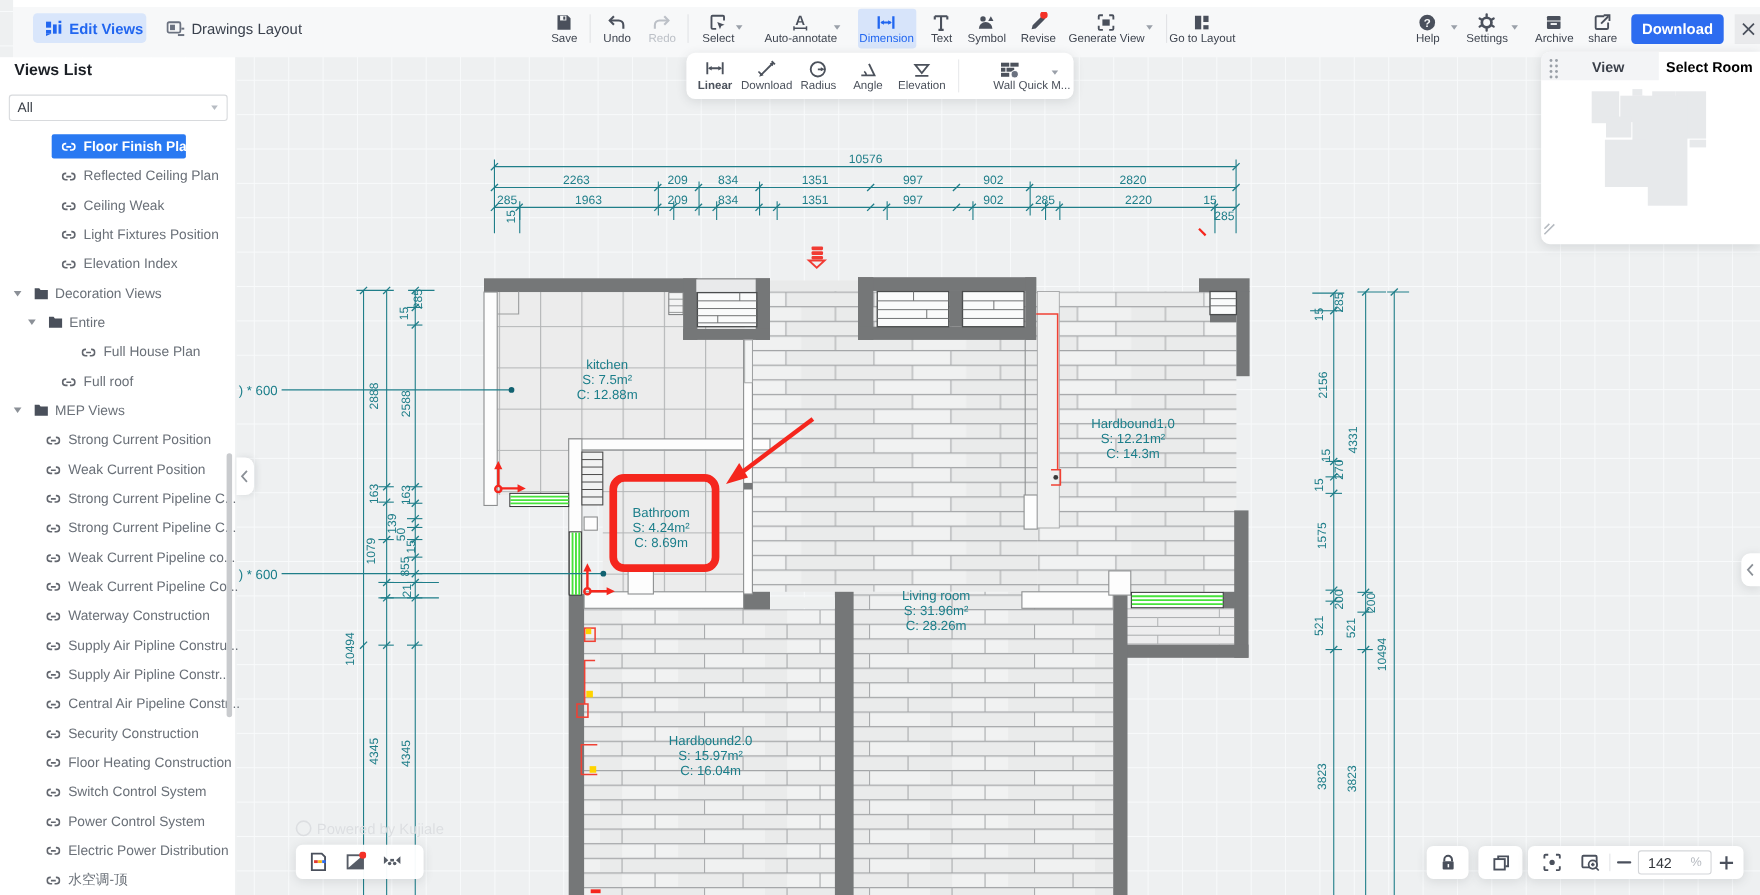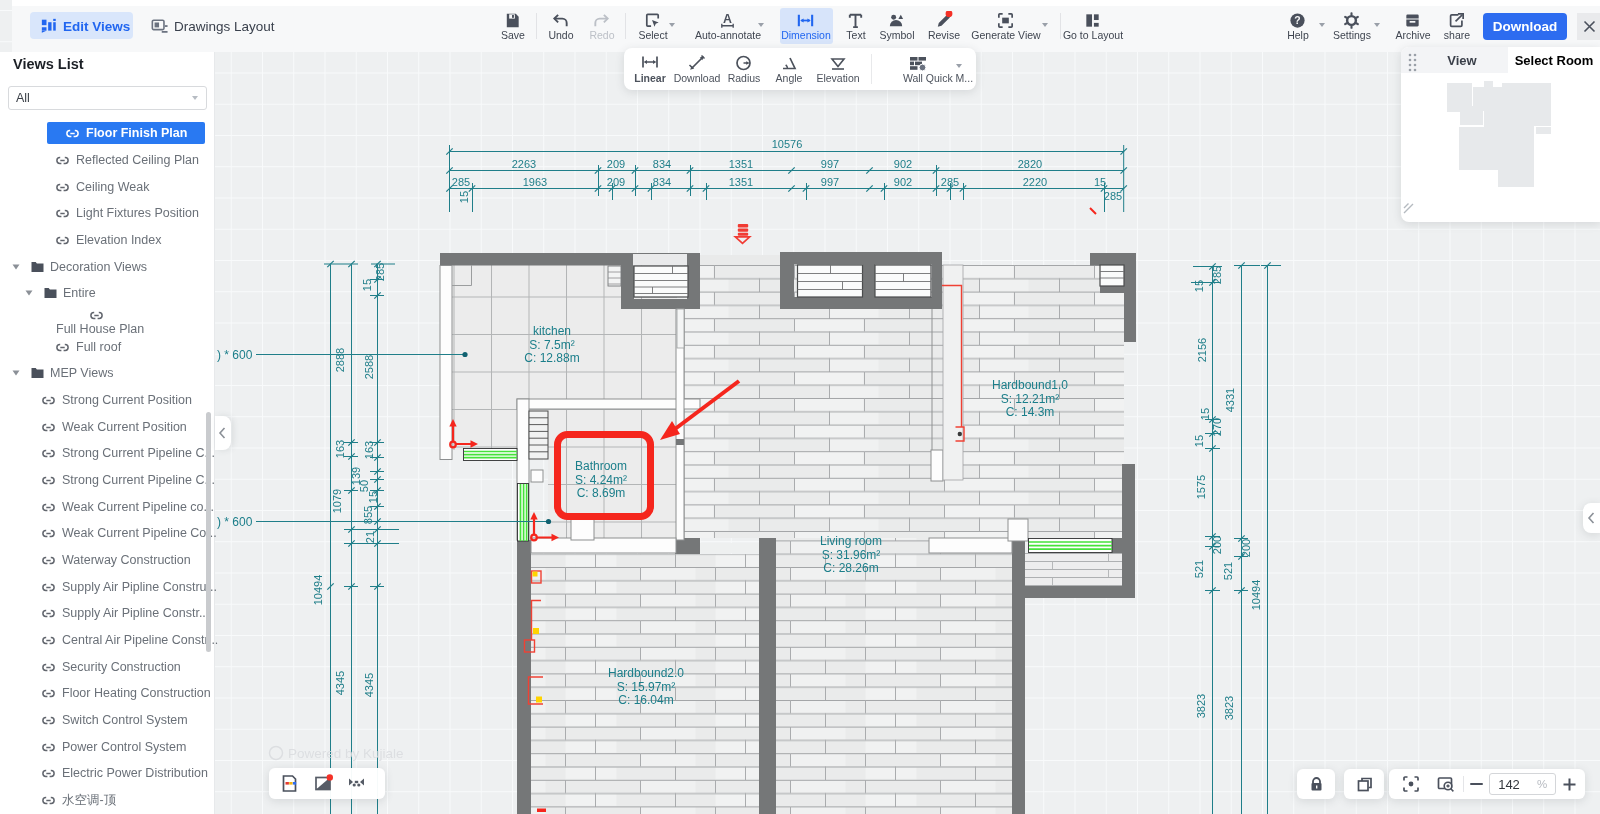--- a/index.html
+++ b/index.html
@@ -8,21 +8,21 @@
 #canvas{left:0;top:0;width:1600px;height:814px;background-color:#eef0f1;
  background-image:linear-gradient(to right,#f8fafb 1px,transparent 1px),linear-gradient(to bottom,#f8fafb 1px,transparent 1px);
  background-size:31.25px 31.25px;background-position:12px 10px;}
 #header{left:12px;top:0;width:1600px;height:52px;background:linear-gradient(#fff 0 6px,#f7f8f9 6px 52px);}
 .tlab{position:absolute;font-size:10.5px;color:#3f4550;white-space:nowrap;transform:translateX(-50%);}
 .tsep{position:absolute;width:1px;background:#e2e3e6;}
 .caret{position:absolute;width:0;height:0;border-left:3.5px solid transparent;border-right:3.5px solid transparent;border-top:4.5px solid #9aa0a9;}
 #sidebar{left:0;top:52px;width:215px;height:762px;background:#fff;border-right:1px solid #e7e9eb;}
 .trow{position:absolute;height:22px;display:flex;align-items:center;white-space:nowrap;}
 .trow span{font-size:12.5px;color:#6a7078;}
-#selrow{left:47px;width:158px;background:#2979f2;border-radius:2px;padding-left:19px;}
+#selrow{left:47px;width:122px;background:#2979f2;border-radius:2px;padding-left:9px;}
 #selrow span{color:#fff;font-weight:bold;font-size:12.5px;}
 .panel{background:#fff;box-shadow:0 2px 10px rgba(60,64,72,.14);}
 .dimtxt{font:11px "Liberation Sans",sans-serif;fill:#1f7e89;}
 .rmtxt{font:12px "Liberation Sans",sans-serif;fill:#1b7e8a;}
 </style></head><body>
 <div id="canvas" class="abs"></div>
 <svg class="abs" style="left:0;top:0" width="1600" height="814" viewBox="0 0 1600 814">
 <defs>
 <pattern id="plank" width="150" height="26.6" patternUnits="userSpaceOnUse" patternTransform="translate(4,265)">
  <rect width="150" height="26.6" fill="#eaebeb"></rect>
@@ -567,21 +567,21 @@
 <div class="trow" style="left:25px;top:230px;text-align:center;">
       <svg width="8" height="8" viewBox="0 0 8 8" style="flex:none;">
         <polygon points="0.5,1.5 7.5,1.5 4,6.5" fill="#8b9097"></polygon>
       </svg>
       <span style="width:11px;"></span>
       <svg width="13" height="12" viewBox="0 0 13 12" style="margin-right:6px;flex:none;">
         <path d="M0.5,1 h4.2 l1.2,1.6 h6.6 v8.4 h-12 z" fill="#4a505b"></path>
       </svg>
       <span>Entire</span>
     </div>
-<div class="trow" style="left:56px;top:257px;flex-direction:column;">
+<div class="trow" style="left:74px;top:257px;">
       <svg width="13" height="13" viewBox="0 0 13 13" style="margin-right:7px;flex:none;">
         <path d="M4.2,3.6 h-0.4 a2.9,2.9 0 0 0 0,5.8 h1.6 M8.8,3.6 h0.4 a2.9,2.9 0 0 1 0,5.8 h-1.6" fill="none" stroke="#62666e" stroke-width="1.5"></path>
         <path d="M4.3,6.5 h4.4" stroke="#62666e" stroke-width="1.5"></path>
       </svg>
       <span>Full House Plan</span>
     </div>
 <div class="trow" style="left:56px;top:284px;">
       <svg width="13" height="13" viewBox="0 0 13 13" style="margin-right:7px;flex:none;">
         <path d="M4.2,3.6 h-0.4 a2.9,2.9 0 0 0 0,5.8 h1.6 M8.8,3.6 h0.4 a2.9,2.9 0 0 1 0,5.8 h-1.6" fill="none" stroke="#62666e" stroke-width="1.5"></path>
         <path d="M4.3,6.5 h4.4" stroke="#62666e" stroke-width="1.5"></path>

